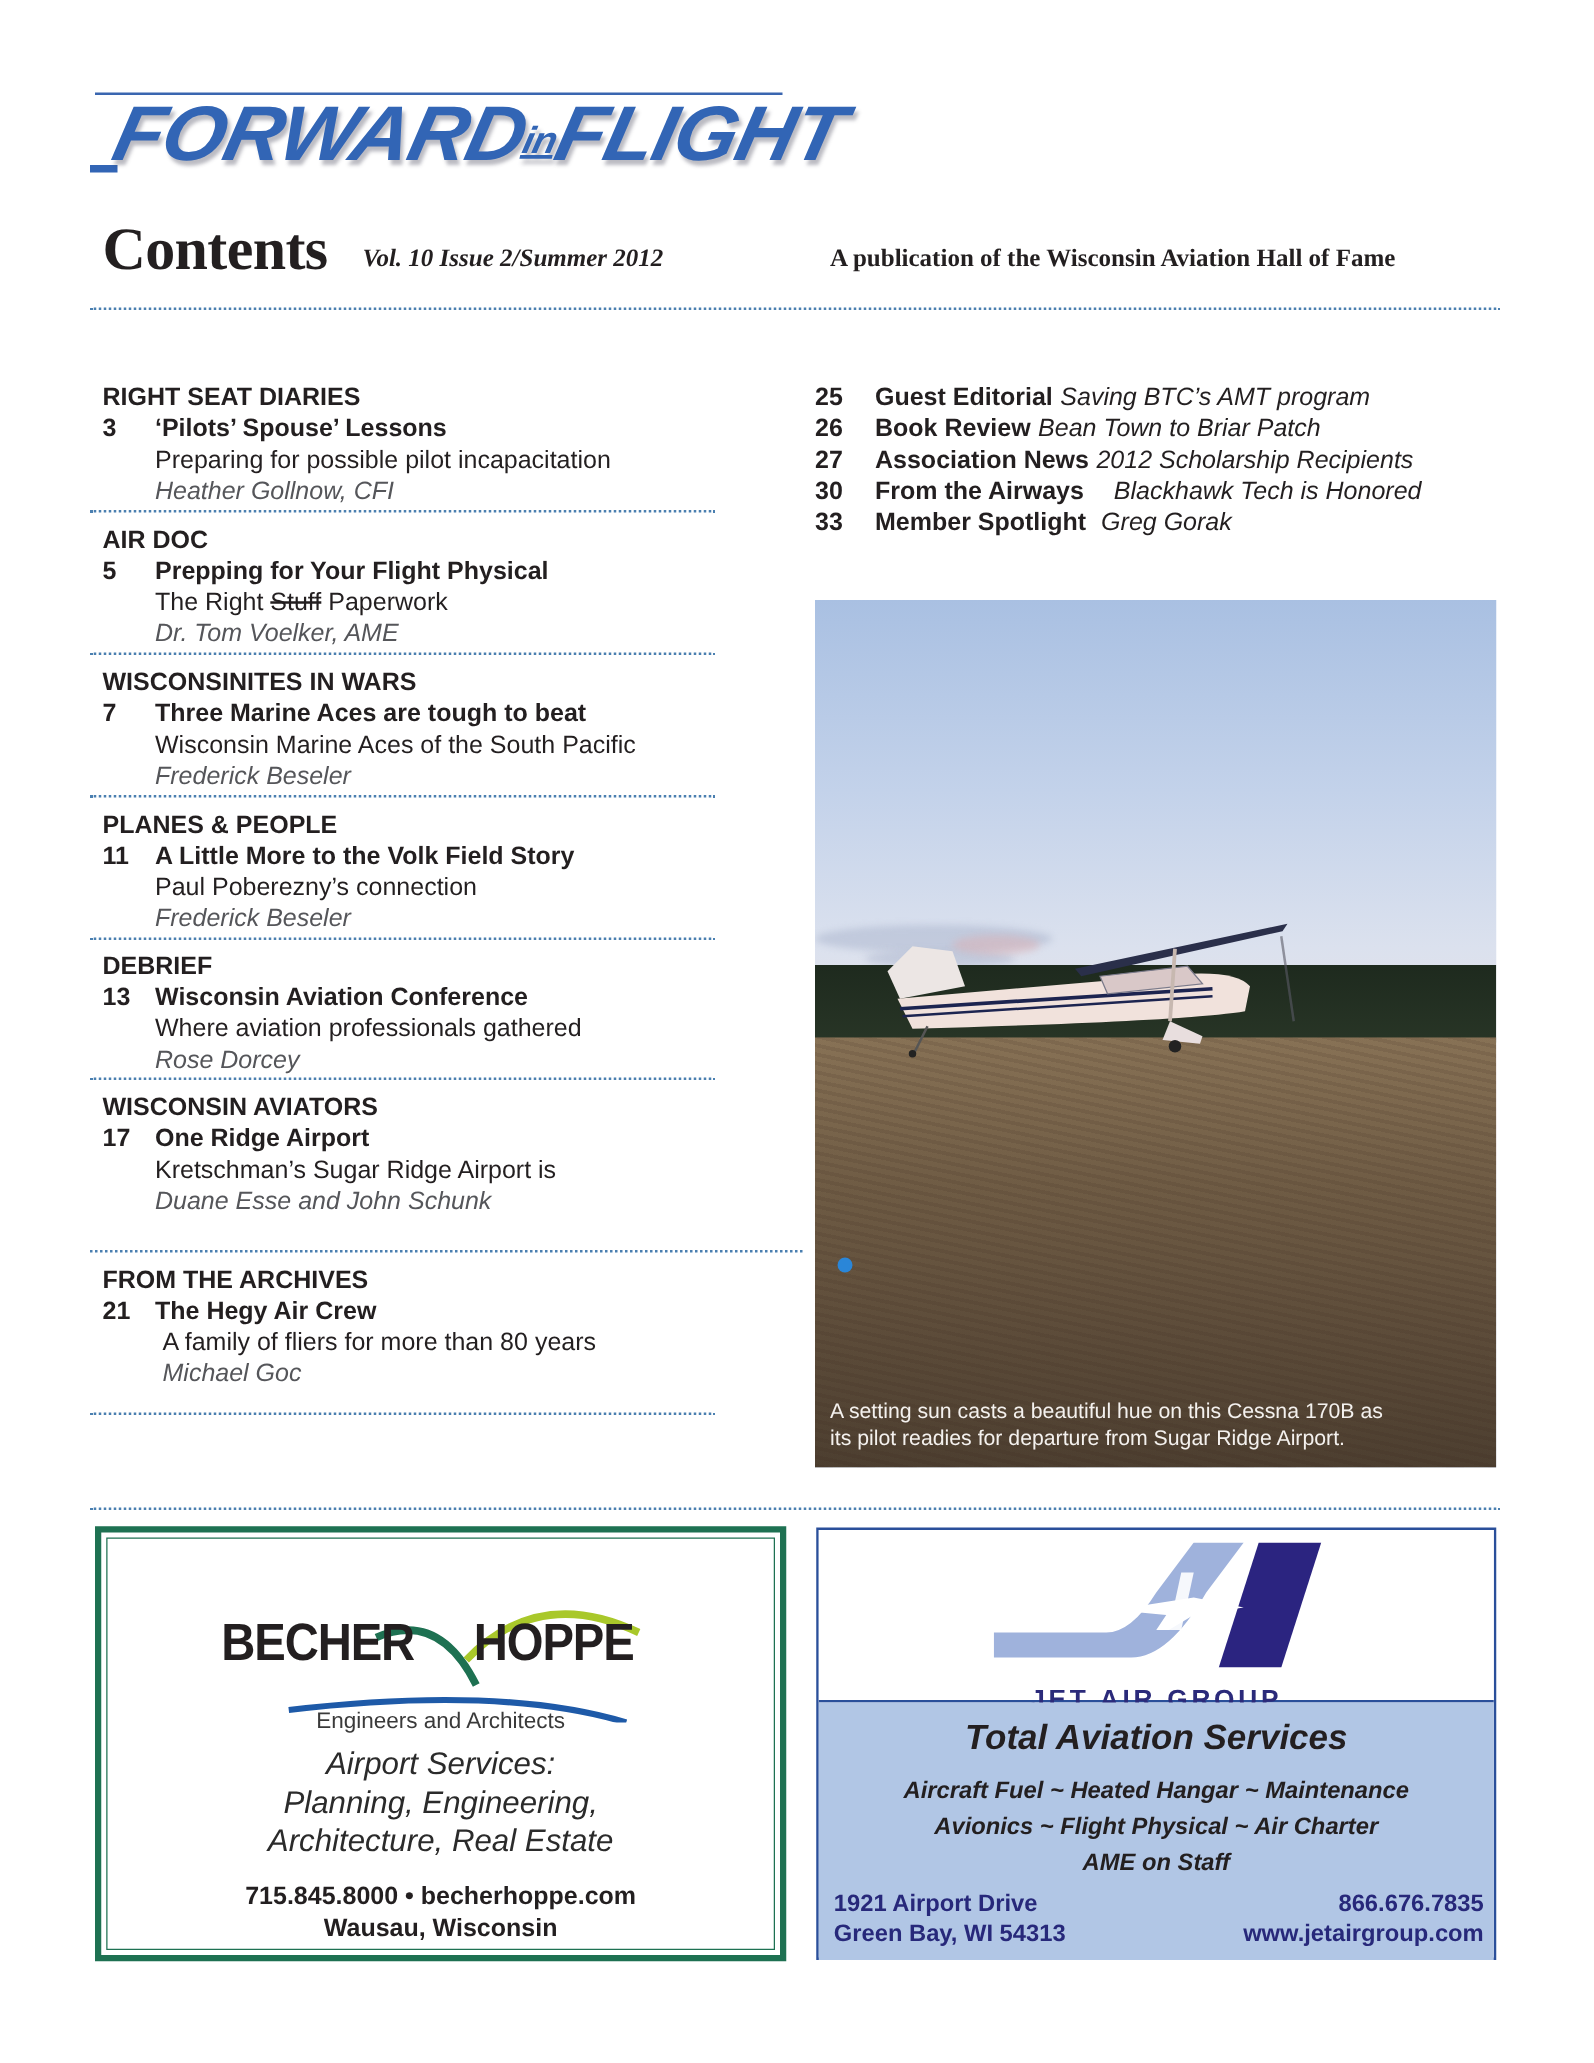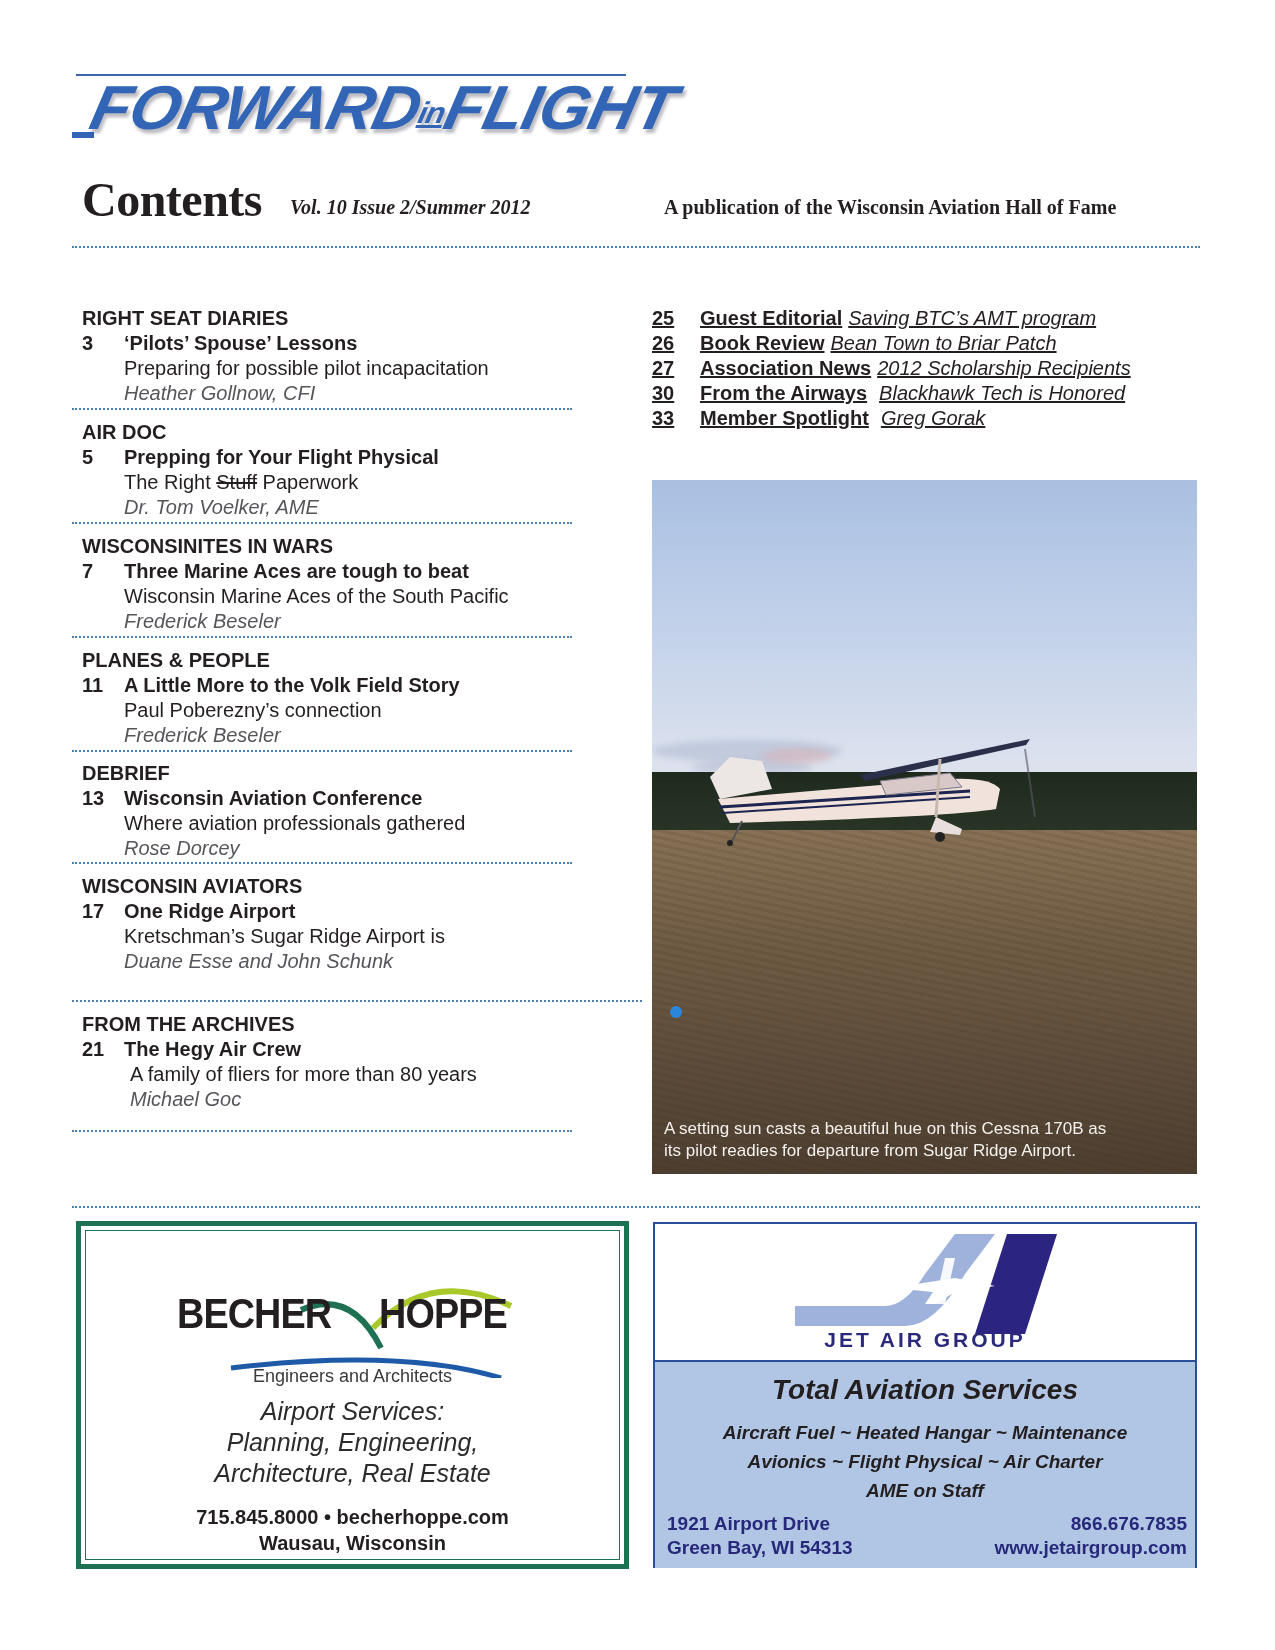--- a/index.html
+++ b/index.html
@@ -41,21 +41,21 @@
     .sec-head { font-weight: bold; font-size: 20px; line-height: 25px; color: #231f20; }
     .entry { display: flex; }
     .pg { width: 42px; font-weight: bold; font-size: 20px; line-height: 25px; }
     .body { flex: 1; }
     .title { font-weight: bold; font-size: 20px; line-height: 25px; }
     .sub { font-size: 20px; line-height: 25px; }
     .author { font-style: italic; font-size: 20px; line-height: 25px; color: #55565a; }
     .strike { text-decoration: line-through; }
 
     
-    .toc-right { position: absolute; left: 652px; top: 306px; width: 560px; text-decoration: underline; }
+    .toc-right { position: absolute; left: 652px; top: 306px; width: 560px; }
     .r-row { display: flex; font-size: 20px; line-height: 25px; white-space: nowrap; }
     .r-pg { width: 48px; font-weight: bold; }
     .r-title { font-weight: bold; margin-right: 6px; }
     .r-sub { font-style: italic; text-align: right; }
 
     
     .photo {
       position: absolute; left: 652px; top: 480px; width: 545px; height: 694px; overflow: hidden;
       background: linear-gradient(to bottom, #a9c0e2 0%, #c3d2ea 22%, #dbe1ee 40%, #e6e3e8 52%, #e2d2d6 60%, #d8ccd8 64%, #c9d4e6 67%);
     }
@@ -80,21 +80,21 @@
     .bh-logo { position: absolute; left: 100px; top: 52px; width: 360px; height: 100px; }
     .bh-name-l { position: absolute; left: 96px; top: 64px; font-size: 42px; font-weight: bold; color: #231f20; letter-spacing: -1px; transform: scaleX(0.9); transform-origin: left; }
     .bh-name-r { position: absolute; left: 298px; top: 64px; font-size: 42px; font-weight: bold; color: #231f20; letter-spacing: -1px; transform: scaleX(0.9); transform-origin: left; }
     .bh-sub { position: absolute; left: 0; width: 100%; top: 140px; text-align: center; font-size: 18px; color: #3a3a3a; }
     .bh-services { position: absolute; left: 0; width: 100%; top: 170px; text-align: center; font-style: italic; font-size: 25px; line-height: 31px; color: #2b2b2b; }
     .bh-contact { position: absolute; left: 0; width: 100%; top: 278px; text-align: center; font-weight: bold; font-size: 20px; line-height: 26px; color: #231f20; }
 
     .ad-jet { position: absolute; left: 653px; top: 1222px; width: 544px; height: 346px; border: 2px solid #2a4f9a; background: #fff; }
     .jet-top { position: absolute; left: 0; top: 0; width: 100%; height: 138px; background: #ffffff; border-bottom: 2px solid #2a4f9a; }
     .jet-logo { position: absolute; left: 140px; top: 10px; width: 280px; height: 100px; }
-    .jet-name { position: absolute; left: 0; width: 100%; top: 104px; text-align: center; font-size: 21px; letter-spacing: 3px; color: #2b2a7a; font-weight: bold; }
+    .jet-name { position: absolute; left: 0; width: 100%; top: 124px; text-align: center; font-size: 21px; letter-spacing: 3px; color: #2b2a7a; font-weight: bold; }
     .jet-bottom { position: absolute; left: 0; top: 138px; width: 100%; height: 206px; background: #b1c6e5; }
     .jet-headline { position: absolute; left: 0; width: 100%; top: 12px; text-align: center; font-weight: bold; font-style: italic; font-size: 28px; color: #231f20; }
     .jet-services { position: absolute; left: 0; width: 100%; top: 56px; text-align: center; font-weight: bold; font-style: italic; font-size: 19px; line-height: 29px; color: #231f20; }
     .jet-addr { position: absolute; left: 12px; top: 150px; font-weight: bold; font-size: 19px; line-height: 24px; color: #27287a; }
     .jet-phone { position: absolute; right: 8px; top: 150px; text-align: right; font-weight: bold; font-size: 19px; line-height: 24px; color: #27287a; }
   </style>
 </head>
 <body>
 
 <div class="masthead">
@@ -213,21 +213,21 @@
     <span class="r-title">Book Review</span>
     <span class="r-sub">Bean Town to Briar Patch</span>
   </div>
   <div class="r-row">
     <span class="r-pg">27</span>
     <span class="r-title">Association News</span>
     <span class="r-sub">2012 Scholarship Recipients</span>
   </div>
   <div class="r-row">
     <span class="r-pg">30</span>
-    <span class="r-title" style="margin-right:12px;">From the Airways</span>
+    <span class="r-title" style="margin-right:24px;">From the Airways</span>
     <span class="r-sub">Blackhawk Tech is Honored</span>
   </div>
   <div class="r-row">
     <span class="r-pg">33</span>
     <span class="r-title" style="margin-right:12px;">Member Spotlight</span>
     <span class="r-sub">Greg Gorak</span>
   </div>
 </div>
 
 <div class="photo">

